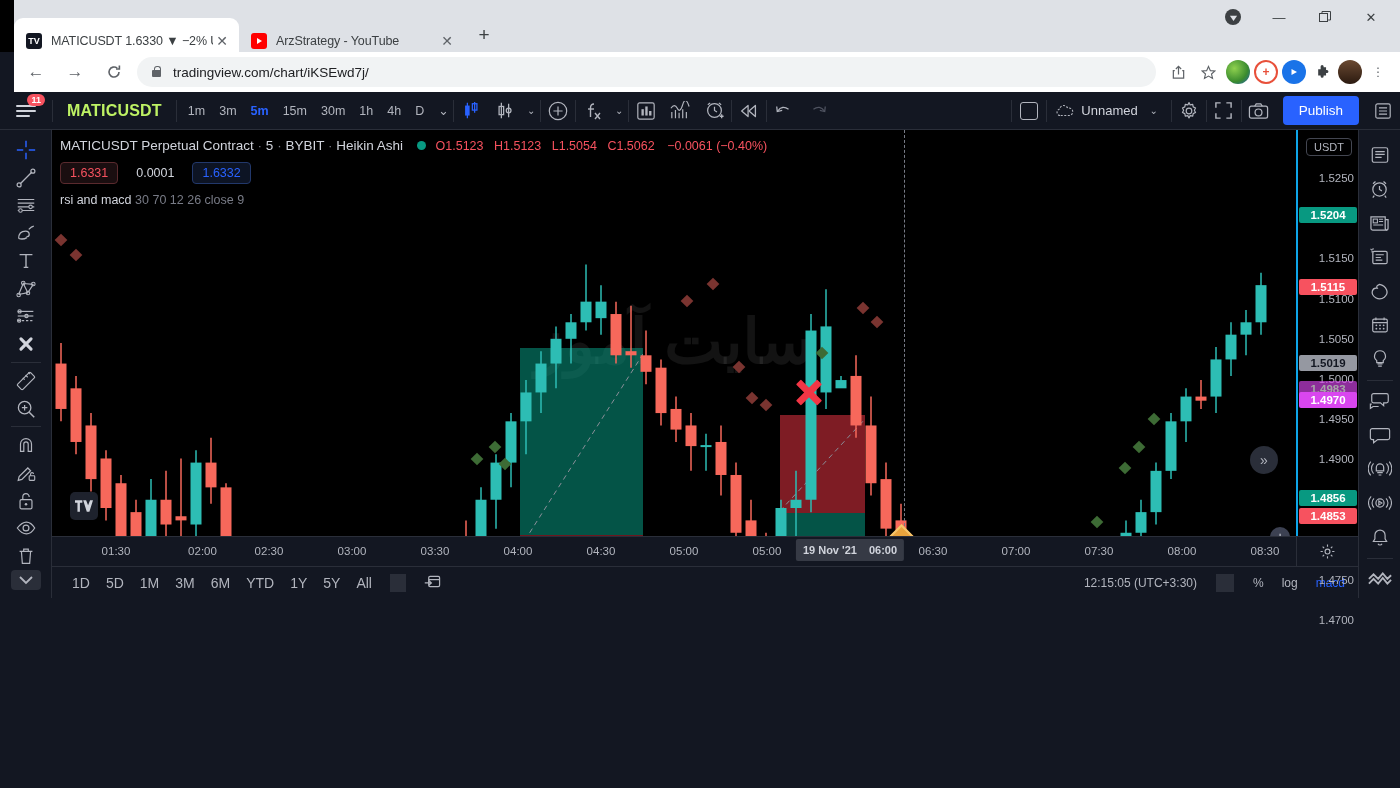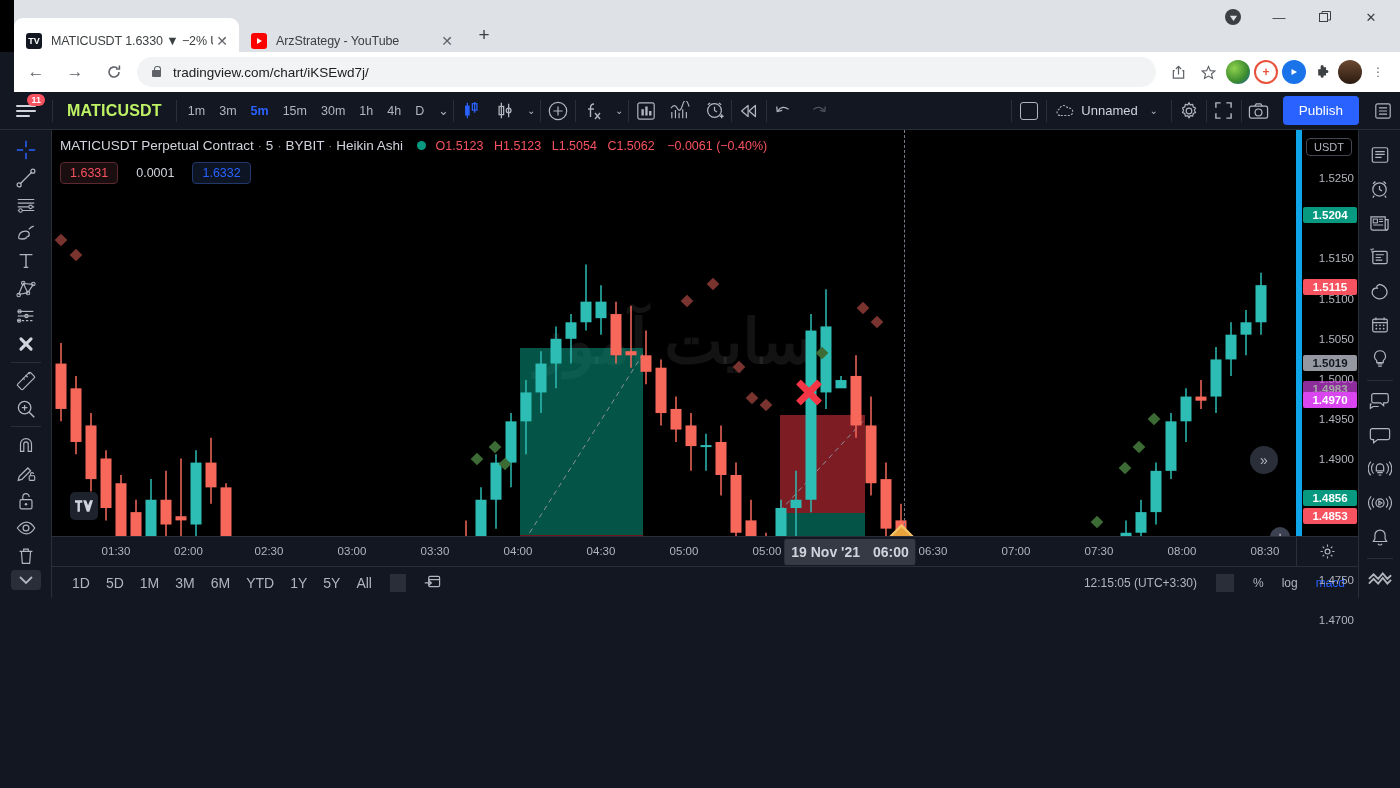--- a/index.html
+++ b/index.html
@@ -90,21 +90,21 @@
   .lrail{ width:52px; background:#131722; border-right:1px solid #2a2e39; display:flex;
      flex-direction:column; align-items:center; padding-top:6px; }
   .lrail .ti{ width:40px;height:36px;display:flex;align-items:center;justify-content:center;color:#b2b5be; }
   .lrail .ti.active{ color:#2962ff; }
   .lrail .sep{ width:30px;height:1px;background:#2a2e39; margin:4px 0; }
   .lrail .bottom{ margin-top:auto; }
 
   
   .center{ flex:1; display:flex; flex-direction:column; background:#131722; }
   .chartwrap{ position:relative; flex:1; background:#000; overflow:hidden; }
-  .priceaxis{ width:62px; background:#000; border-left:6px solid #0ea5e9; position:relative; }
+  .priceaxis{ width:62px; background:#000; border-left:2px solid #0ea5e9; position:relative; }
   .chartrow{ display:flex; flex:1; min-height:0; }
 
   
   .legend{ position:absolute; left:8px; top:8px; z-index:20; }
   .leg-title{ font-size:13.5px; color:#d1d4dc; white-space:nowrap;}
   .leg-title .dim{ color:#787b86; }
   .leg-dot{ display:inline-block;width:9px;height:9px;border-radius:50%;background:#089981;
      vertical-align:middle; margin:0 6px 2px 10px;}
   .leg-ohlc{ color:#f7525f; font-size:12.5px; }
   .leg-row2{ margin-top:9px; display:flex; align-items:center; gap:9px;}
@@ -147,21 +147,21 @@
       text-align:center; color:#fff; border-radius:2px; font-weight:bold;}
   .pa-cur{ background:#089981; } .pa-red{ background:#f7525f; }
   .pa-grey{ background:#9598a1; color:#131722;} .pa-dark{ background:#d946ef; }
   .pa-unit{ position:absolute; right:6px; top:8px; font-size:11px; color:#b2b5be;
       border:1px solid #434651; border-radius:4px; padding:2px 7px; }
 
   
   .timeaxis{ height:30px; background:#131722; border-top:1px solid #2a2e39; position:relative; display:flex; }
   .ta-inner{ flex:1; position:relative; }
   .ta-lbl{ position:absolute; top:8px; font-size:11.5px; color:#b2b5be; transform:translateX(-50%); white-space:nowrap;}
-  .ta-hl{ position:absolute; top:2px; background:#363a45; color:#d1d4dc; font-size:14px;
+  .ta-hl{ position:absolute; top:2px; background:#363a45; color:#d1d4dc; font-size:11px;
       padding:5px 7px; border-radius:2px; transform:translateX(-50%); white-space:nowrap; font-weight:bold;}
   .ta-right{ width:62px; border-left:1px solid #2a2e39; display:flex;align-items:center;justify-content:center; color:#b2b5be;}
 
   
   .statusbar{ height:32px; background:#131722; border-top:1px solid #2a2e39; display:flex; align-items:center; color:#b2b5be;}
   .sb-ranges{ display:flex; align-items:center; padding-left:12px; }
   .sb-ranges span{ font-size:14px; padding:4px 8px; }
   .sb-sep{ width:1px;height:18px;background:#2a2e39; margin:0 10px;}
   .sb-clock{ font-size:12px; color:#b2b5be; }
   .sb-right{ margin-left:auto; display:flex; align-items:center; padding-right:4px; }
@@ -535,20 +535,24 @@
                 <span style="margin-left:7px">H</span><span>1.5123</span>
                 <span style="margin-left:7px">L</span><span>1.5054</span>
                 <span style="margin-left:7px">C</span><span>1.5062</span>
                 <span style="margin-left:9px">−0.0061 (−0.40%)</span>
               </span>
             </div>
             <div class="leg-row2">
               <span class="pill bid">1.6331</span>
               <span class="pill spread">0.0001</span>
               <span class="pill ask">1.6332</span>
+            </div>
+            <div class="leg-ind">
+              <span>rsi and macd</span>
+              <span class="pars">30 70 12 26 close 9</span>
             </div>
           </div>
 
           <div class="watermark">سایت آموز</div>
 
           <div class="posbox" style="left:468px; top:218px; width:123px; height:284px;">
             <div class="tgt" style="top:0; height:187px;"></div>
             <div class="stp" style="top:187px; height:97px;"></div>
             <svg class="dash" viewBox="0 0 123 284" preserveAspectRatio="none">
               <line x1="0" y1="200" x2="123" y2="6" stroke="#8a8f99" stroke-width="1" stroke-dasharray="5 4"></line>
@@ -786,21 +790,21 @@
           <div class="pa-badge pa-red" style="top:378px;">1.4853</div>
           <div class="pa-label" style="top:404px;">1.4800</div>
           <div class="pa-label" style="top:444px;">1.4750</div>
           <div class="pa-label" style="top:484px;">1.4700</div>
         </div>
       </div>
 
       <div class="timeaxis">
         <div class="ta-inner">
           <div class="ta-lbl" style="left:64px;">01:30</div>
-          <div class="ta-lbl" style="left:130px;padding-left:13px;">02:00</div>
+          <div class="ta-lbl" style="left:144px;padding-left:13px;">02:00</div>
           <div class="ta-lbl" style="left:217px;">02:30</div>
           <div class="ta-lbl" style="left:300px;">03:00</div>
           <div class="ta-lbl" style="left:383px;">03:30</div>
           <div class="ta-lbl" style="left:466px;">04:00</div>
           <div class="ta-lbl" style="left:549px;">04:30</div>
           <div class="ta-lbl" style="left:632px;">05:00</div>
           <div class="ta-lbl" style="left:715px;">05:00</div>
           <div class="ta-hl" style="left:798px;">
             <span>19 Nov '21</span>
             <span style="margin-left:9px">06:00</span>

